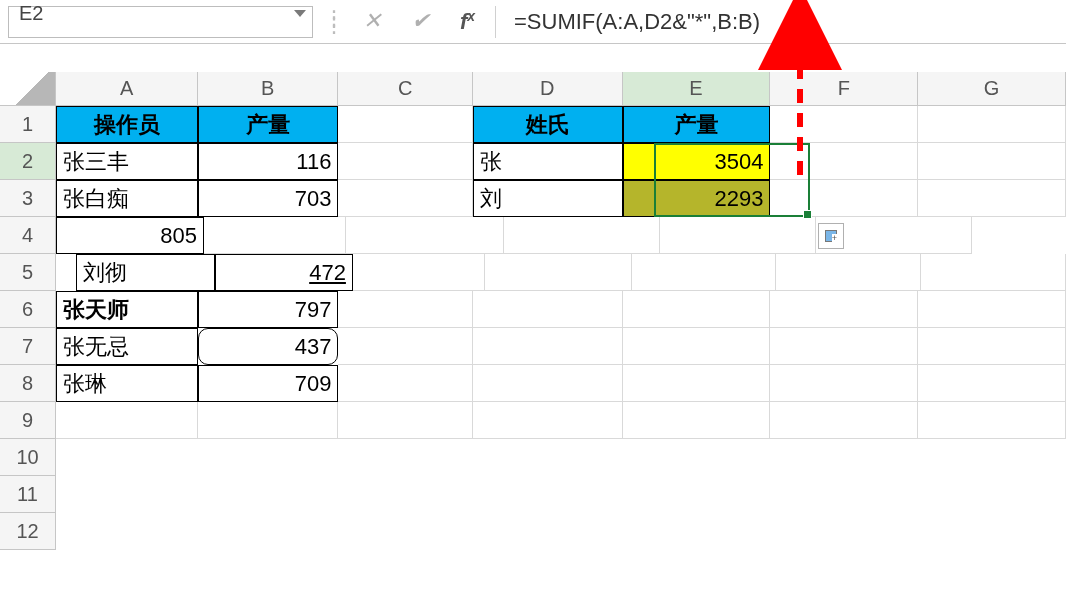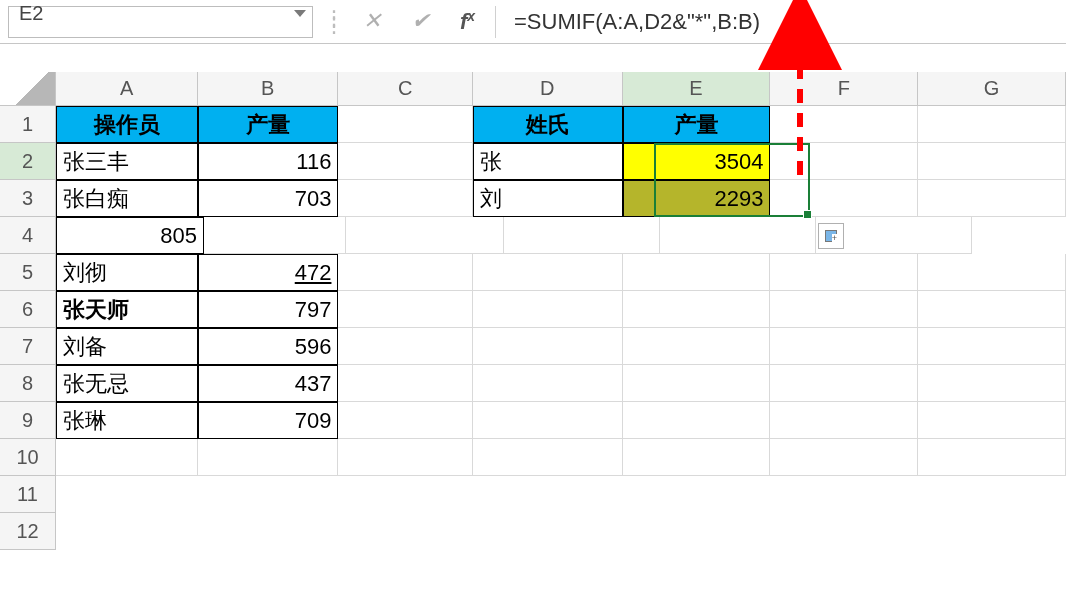--- a/index.html
+++ b/index.html
@@ -261,49 +261,40 @@
       </div>
       <div class="cell-row">
         <div class="cell tbl rt" style="width: 148px;">805</div>
         <div class="cell" style="width: 142px;"></div>
         <div class="cell" style="width: 158px;"></div>
         <div class="cell" style="width: 156px;"></div>
         <div class="cell" style="width: 156px;"></div>
         <div class="cell" style="width: 156px;"></div>
       </div>
       <div class="cell-row">
-        <div class="cell tbl" style="width: 150px;">刘彻</div>
+        <div class="cell tbl" style="width: 150px; margin-left: 20px;">刘彻</div>
         <div class="cell tbl rt" style="width: 148px; text-decoration: underline;">472</div>
         <div class="cell" style="width: 142px;"></div>
         <div class="cell" style="width: 158px;"></div>
         <div class="cell" style="width: 156px;"></div>
         <div class="cell" style="width: 156px;"></div>
         <div class="cell" style="width: 156px;"></div>
       </div>
       <div class="cell-row">
         <div class="cell tbl" style="width: 150px; font-weight: bold;">张天师</div>
         <div class="cell tbl rt" style="width: 148px;">797</div>
         <div class="cell" style="width: 142px;"></div>
         <div class="cell" style="width: 158px;"></div>
         <div class="cell" style="width: 156px;"></div>
         <div class="cell" style="width: 156px;"></div>
         <div class="cell" style="width: 156px;"></div>
       </div>
       <div class="cell-row">
-        <div class="cell tbl" style="width: 150px;">刘备</div>
-        <div class="cell tbl rt" style="width: 148px;">596</div>
-        <div class="cell" style="width: 142px;"></div>
-        <div class="cell" style="width: 158px;"></div>
-        <div class="cell" style="width: 156px;"></div>
-        <div class="cell" style="width: 156px;"></div>
-        <div class="cell" style="width: 156px;"></div>
-      </div>
-      <div class="cell-row">
         <div class="cell tbl" style="width: 150px;">张无忌</div>
-        <div class="cell tbl rt" style="width: 148px;">437</div>
+        <div class="cell tbl rt" style="width: 148px; border-radius: 10px;">437</div>
         <div class="cell" style="width: 142px;"></div>
         <div class="cell" style="width: 158px;"></div>
         <div class="cell" style="width: 156px;"></div>
         <div class="cell" style="width: 156px;"></div>
         <div class="cell" style="width: 156px;"></div>
       </div>
       <div class="cell-row">
         <div class="cell tbl" style="width: 150px;">张琳</div>
         <div class="cell tbl rt" style="width: 148px;">709</div>
         <div class="cell" style="width: 142px;"></div>

